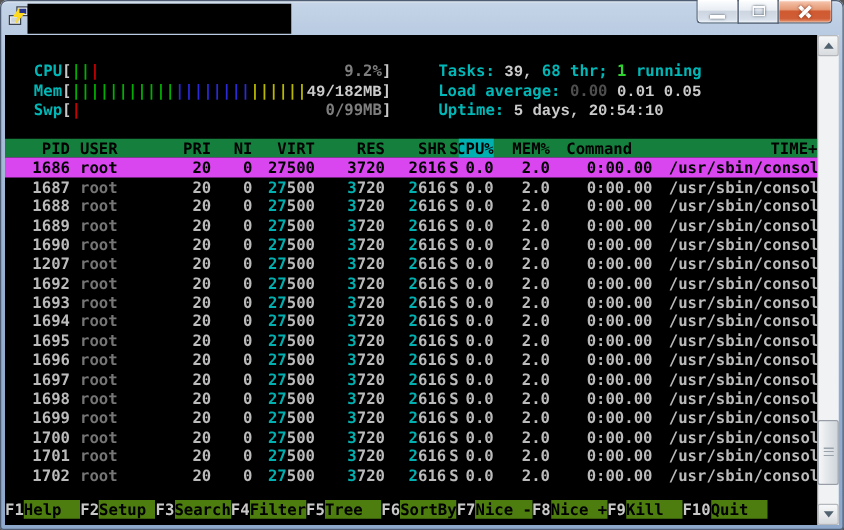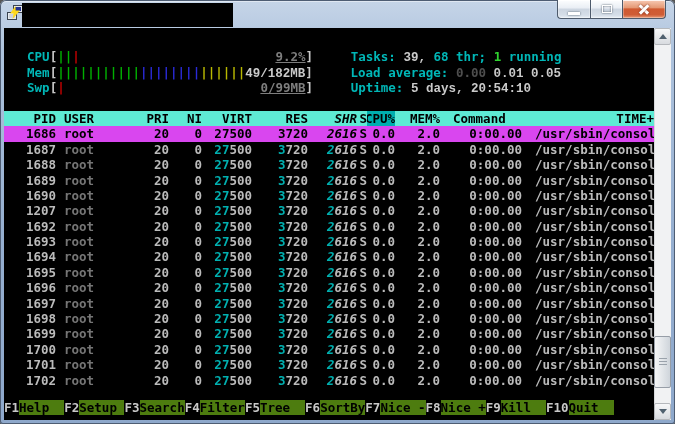--- a/index.html
+++ b/index.html
@@ -43,45 +43,45 @@
 
   
   .client{ position:absolute; top:28px; left:4px; width:667px; height:392px; display:flex; }
 
   
   .term{ position:relative; width:650px; height:392px; background:#000; overflow:hidden;
          font:bold 12.5px/15.4px "DejaVu Sans Mono", monospace; color:#bbbbbb; padding-top:6px; }
   .line{ white-space:pre; height:15.4px; padding-left:8px; }
   .lab{ color:#00b7b7; }
   .fgb{ color:#cacaca;font-family:Liberation Mono, monospace; }
-  .dim{ color:#7e7e7e;text-decoration:underline; }
+  .dim{ color:#7e7e7e; }
   .dk{ color:#4e4e4e; }
   .brk{ color:#c8c8c8; }
   .grn{ color:#2fd32f; }
   .bar-green{ color:#00b000; }
   .bar-blue{ color:#2a2ad8; }
   .bar-yellow{ color:#b8b800; }
   .bar-red{ color:#c80000; }
 
   
   .trow{ display:flex; height:15.4px; padding-left:8px; }
   .cell{ display:flex; white-space:pre; overflow:hidden; }
   .col-pid { width:44px; justify-content:flex-end; }
   .col-user{ width:85px; padding-left:8px; }
   .col-pri { width:28px; justify-content:flex-end; }
   .col-ni  { width:33px; justify-content:flex-end; }
   .col-virt{ width:50px; justify-content:flex-end; }
   .col-res { width:56px; justify-content:flex-end; }
-  .col-shr { width:49px; justify-content:flex-end;font-style:italic; }
+  .col-shr { width:49px; justify-content:flex-end; }
   .col-s   { width:10px; justify-content:flex-end; }
   .col-cpu { width:28px; justify-content:flex-end; }
   .col-mem { width:45px; justify-content:flex-end; }
   .col-time{ width:82px; justify-content:flex-end; }
   .col-cmd { flex:1; padding-left:13px; }
-  .thead{ background:#5eead4; color:#000; }
+  .thead{ background:#15803d; color:#000; }
   .thead .sortcell{ background:#00afaf; }
   .user{ color:#757575; }
   .num-hi{ color:#00afaf; }
   .selected{ background:#d946ef; color:#000; }
   .selected .user, .selected .num-hi{ color:#000; }
 
   
   .fbar{ position:absolute; left:0; bottom:5px; height:15.4px; display:flex; white-space:pre; }
   .fk{ display:flex; }
   .fk-key{ color:#c8c8c8; }

